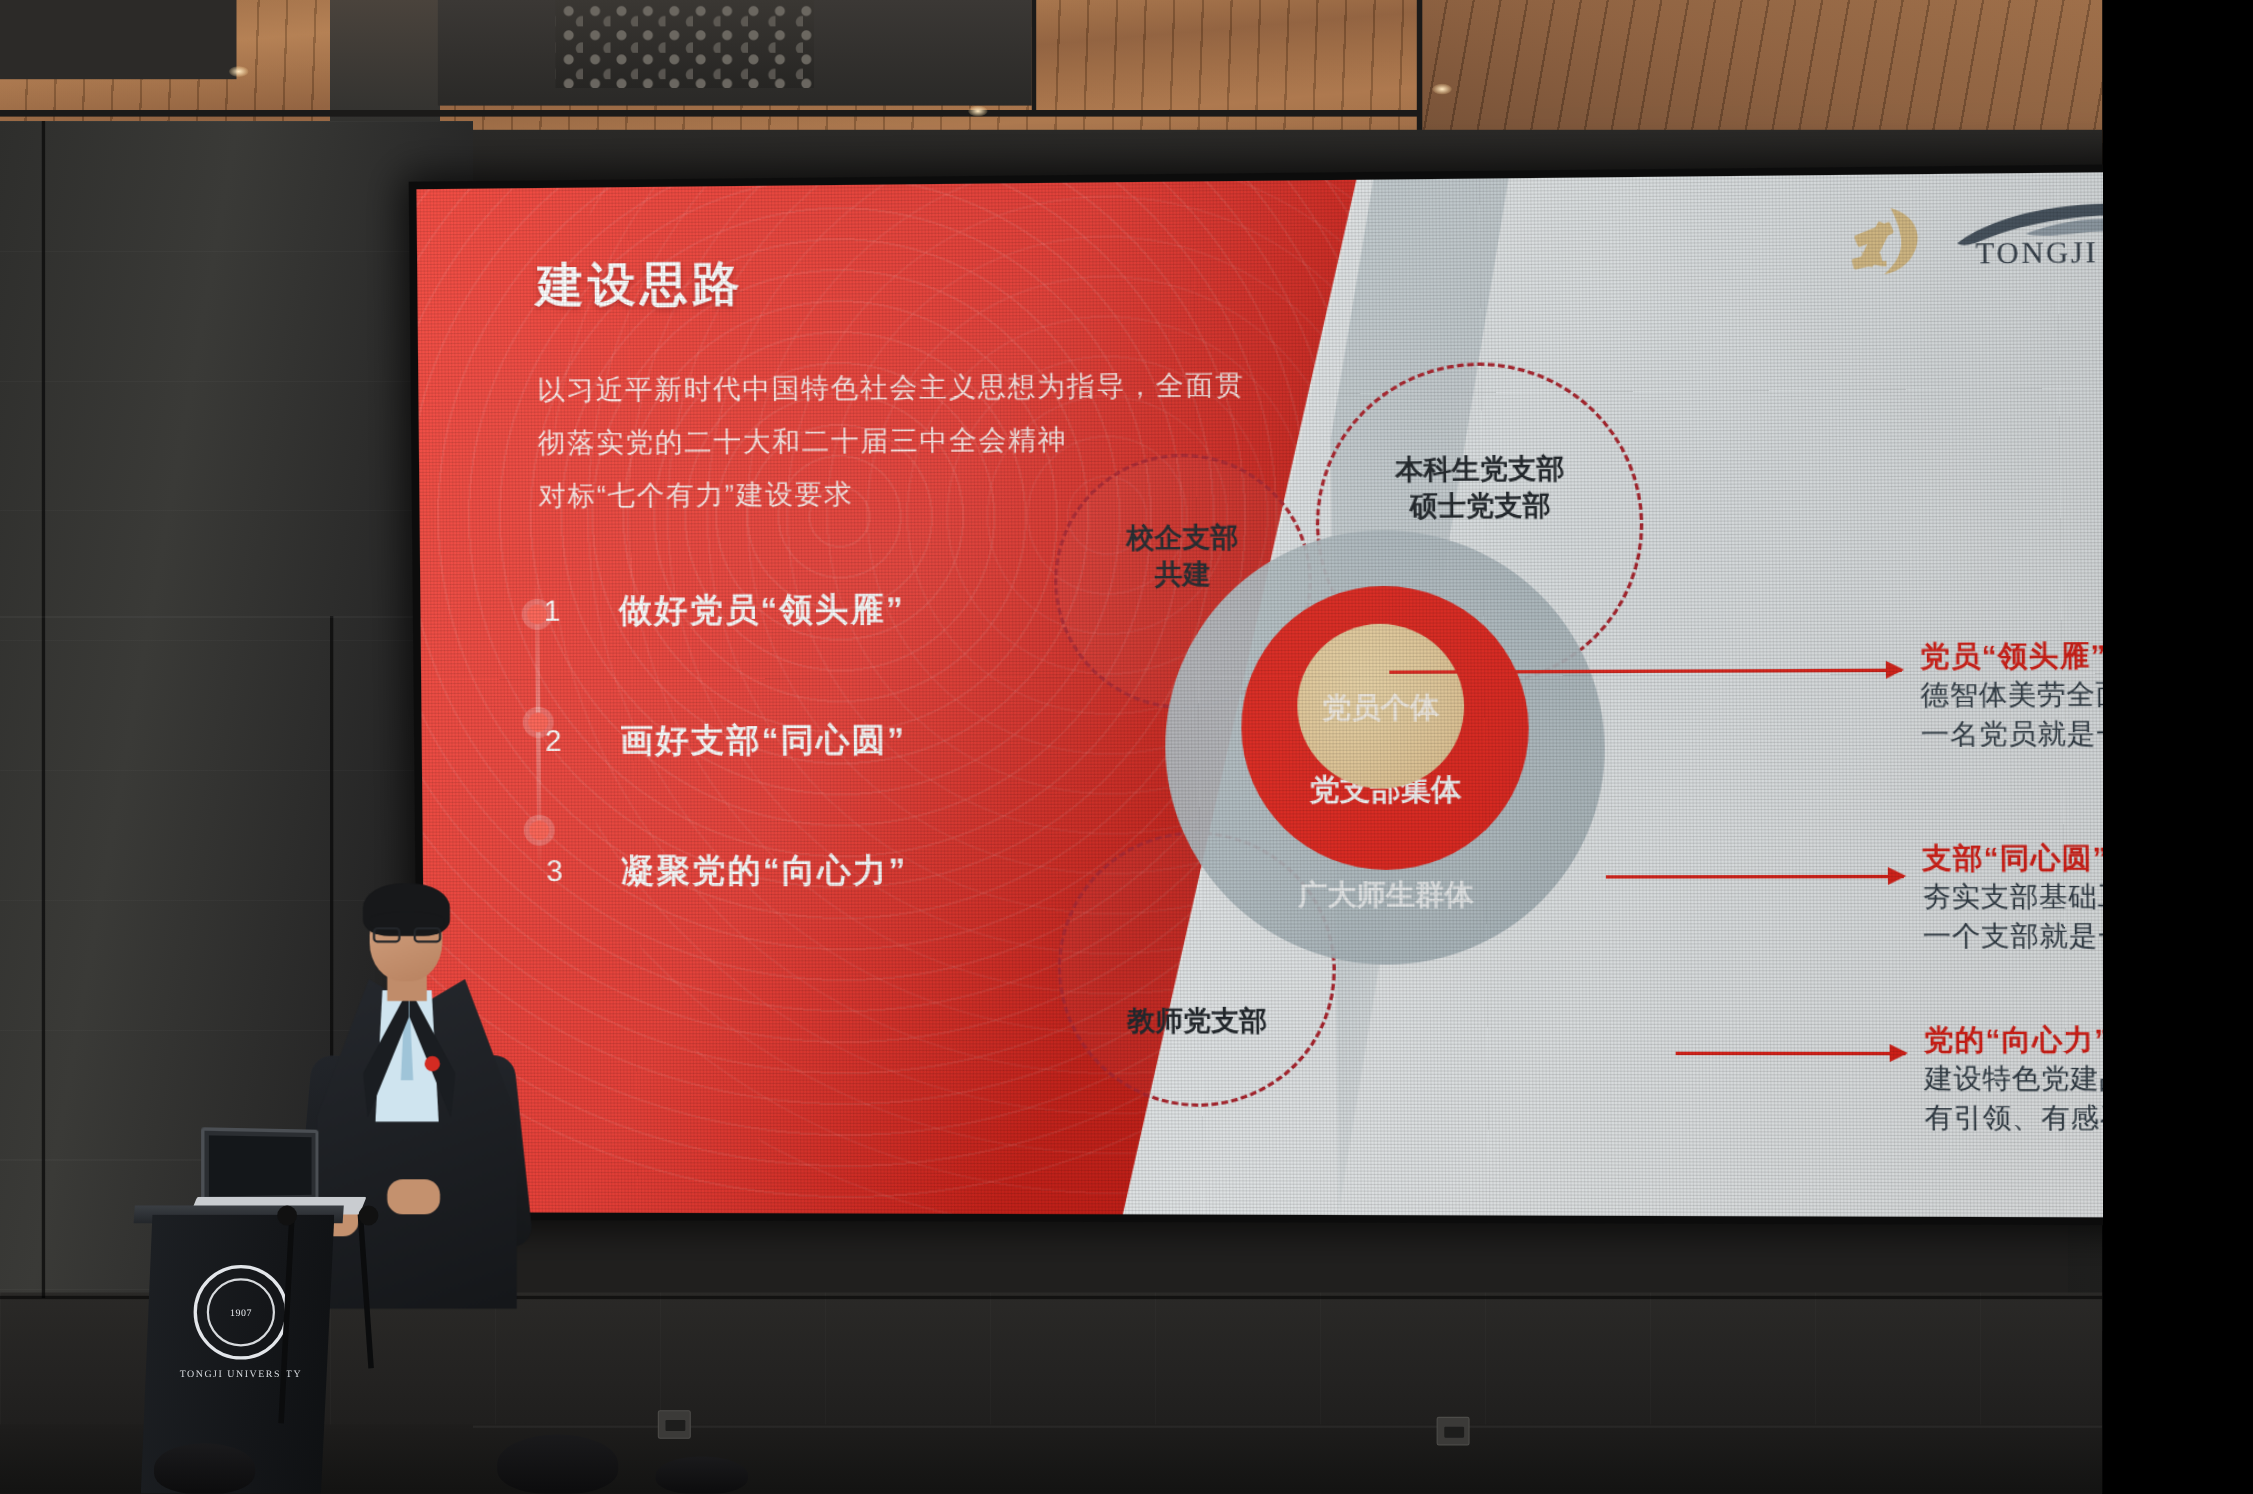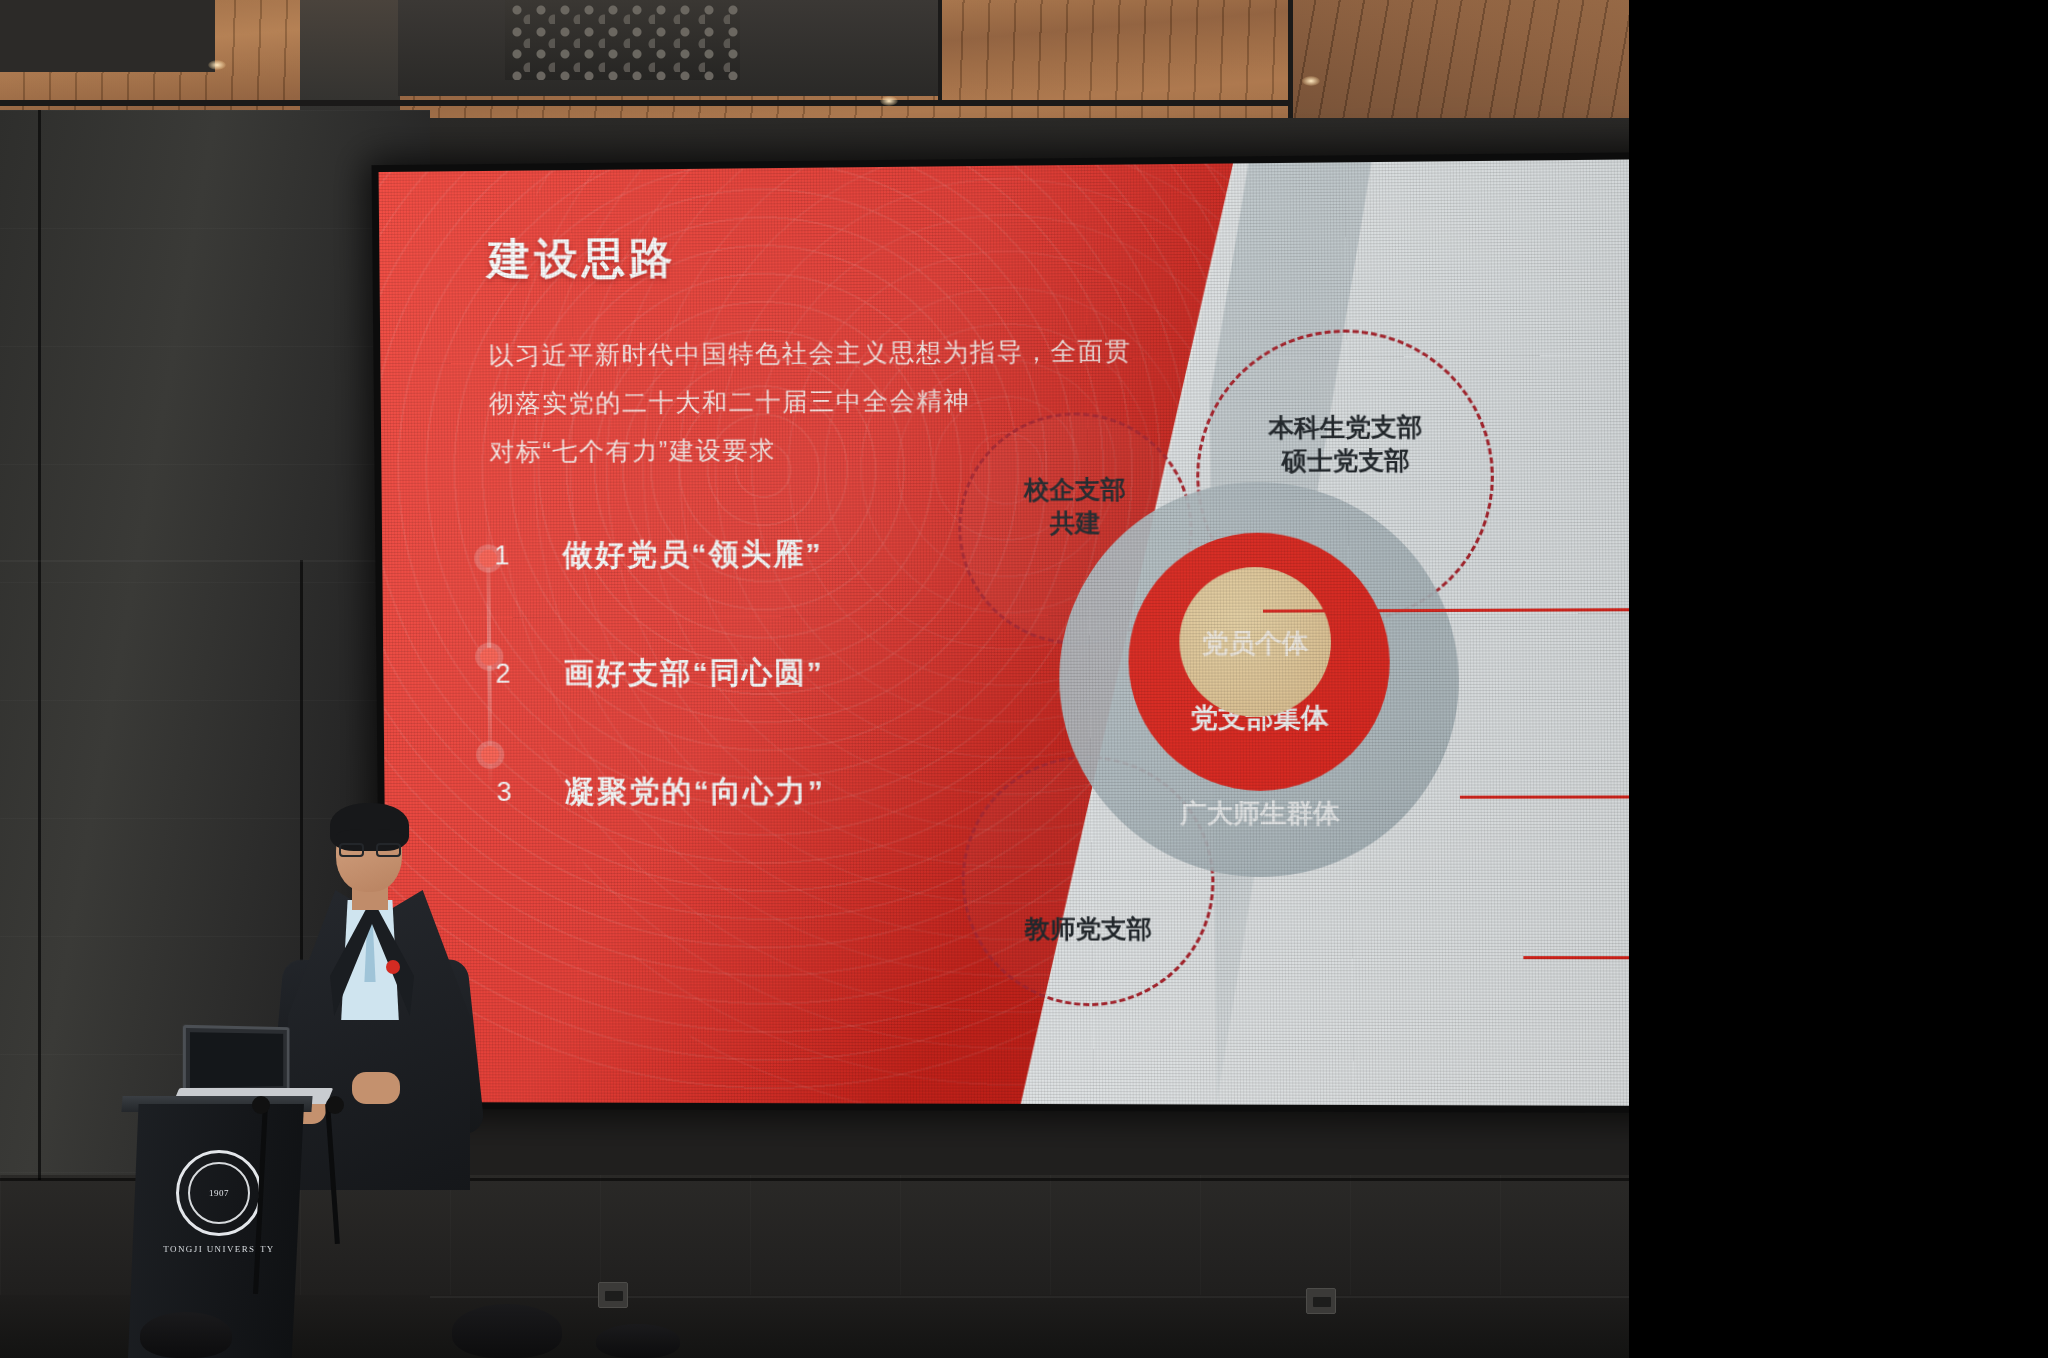--- a/index.html
+++ b/index.html
@@ -1,20 +1,20 @@
 <!DOCTYPE html>
 <html><head>
 <meta charset="utf-8">
 <style>
   * { box-sizing: border-box; margin:0; padding:0; }
   html,body { width:2048px; height:1358px; overflow:hidden; background:#000; }
   body { font-family:"Liberation Sans","DejaVu Sans",sans-serif; }
 
   
-  #photo { position:absolute; inset:0; width:1629px; height:1358px; overflow:hidden;
+  #photo { position:absolute; inset:0; width:1911px; height:1358px; overflow:hidden;
            background:#201f1e; }
 
   .ceiling-wood { position:absolute; left:0; top:0; width:2048px; height:130px;
       background:linear-gradient(175deg,#9a6a43 0%,#b07c50 18%,#8d5e3c 40%,#a9744a 62%,#7e5334 100%);
       filter:saturate(1.05); }
   .ceiling-wood:after{content:"";position:absolute;inset:0;
       background:repeating-linear-gradient(92deg, rgba(0,0,0,.18) 0 2px, rgba(255,255,255,.04) 2px 26px);}
   .ceiling-dark1{position:absolute;left:0;top:0;width:215px;height:72px;background:#2c2a28;}
   .ceiling-dark2{position:absolute;left:300px;top:0;width:100px;height:118px;
       background:linear-gradient(180deg,#4a433c,#30302e);}

